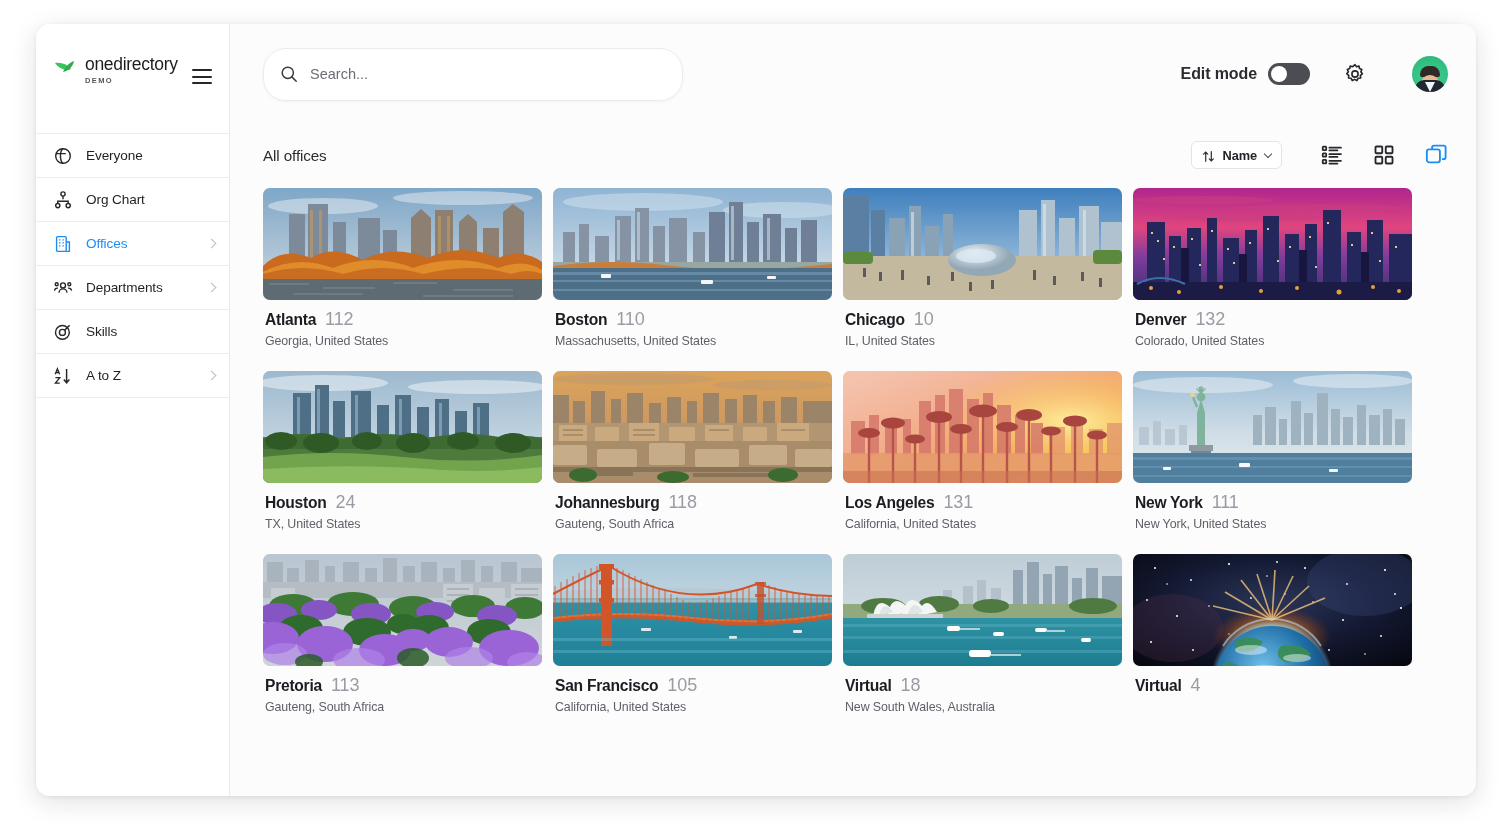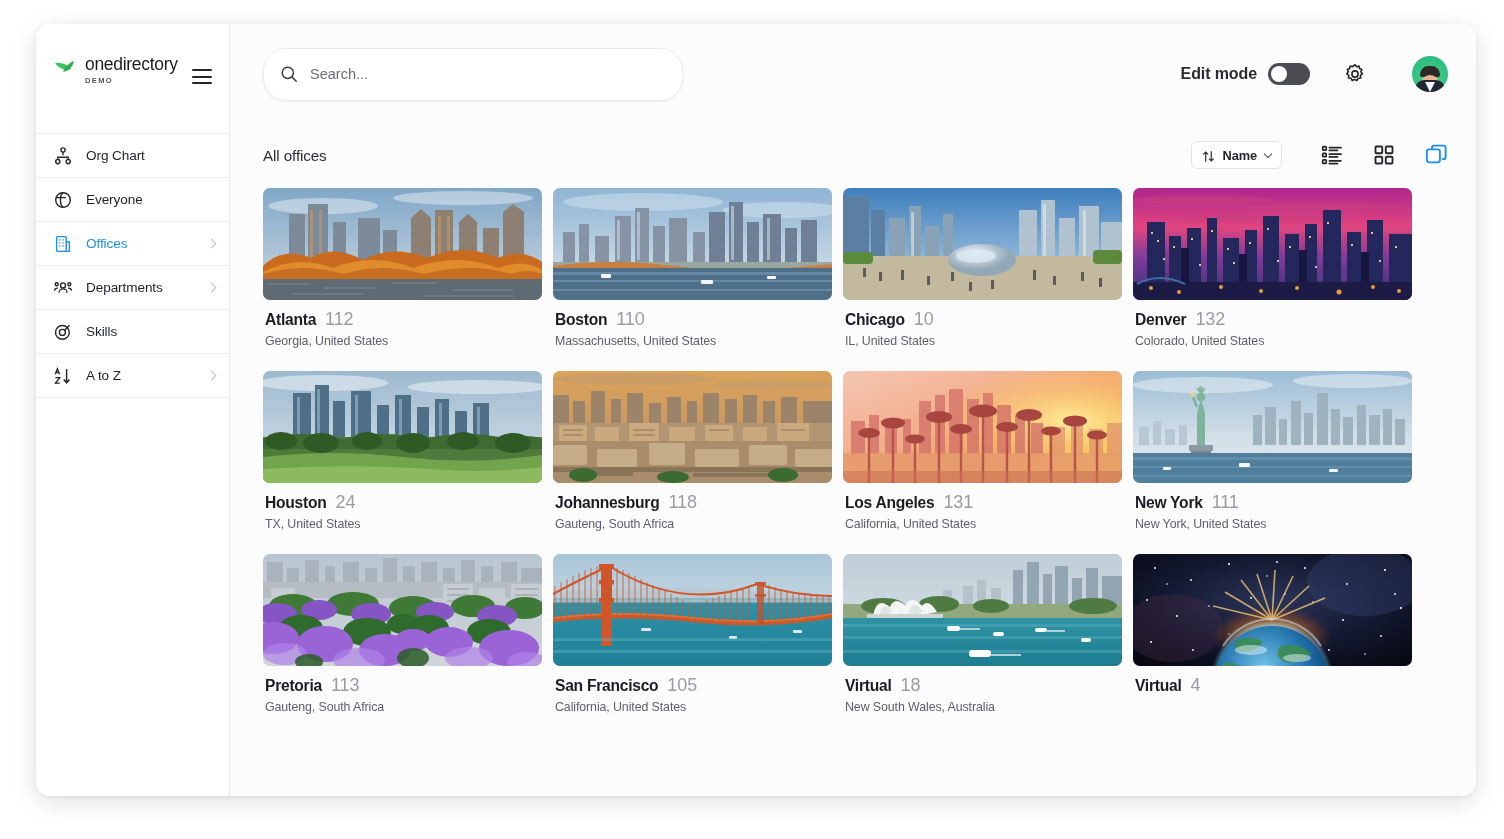--- a/index.html
+++ b/index.html
@@ -277,38 +277,38 @@
           <i></i>
           <i></i>
       </span>
     </div>
 
     <nav>
 
       <div class="nav-item">
         <span class="nav-ico">
           <svg viewBox="0 0 20 20" fill="none" stroke="#26262b" stroke-width="1.4">
+            <circle cx="10" cy="10" r="7.3"></circle>
+            <path d="M10 2.7 C6.6 5 6.6 15 10 17.3"></path>
+            <path d="M3.3 7.6 h9.5"></path>
+          </svg>
+        </span>
+        <span class="nav-label">Everyone</span>
+      </div>
+
+      <div class="nav-item">
+        <span class="nav-ico">
+          <svg viewBox="0 0 20 20" fill="none" stroke="#26262b" stroke-width="1.4">
             <circle cx="10" cy="4" r="2.1"></circle>
             <circle cx="4.8" cy="15.6" r="2.1"></circle>
             <circle cx="15.2" cy="15.6" r="2.1"></circle>
             <path d="M10 6.1 v3.2 M4.8 13.5 v-2.3 h10.4 v2.3"></path>
           </svg>
         </span>
         <span class="nav-label">Org Chart</span>
-      </div>
-
-      <div class="nav-item">
-        <span class="nav-ico">
-          <svg viewBox="0 0 20 20" fill="none" stroke="#26262b" stroke-width="1.4">
-            <circle cx="10" cy="10" r="7.3"></circle>
-            <path d="M10 2.7 C6.6 5 6.6 15 10 17.3"></path>
-            <path d="M3.3 7.6 h9.5"></path>
-          </svg>
-        </span>
-        <span class="nav-label">Everyone</span>
       </div>
 
       <div class="nav-item active">
         <span class="nav-ico">
           <svg viewBox="0 0 20 20" fill="none" stroke="#1d8df2" stroke-width="1.4">
             <rect x="3.6" y="2.6" width="9.6" height="14.8" rx="1"></rect>
             <path d="M13.2 8 h3.2 v9.4 h-3.2"></path>
             <path d="M6 5.8h1.4M9.4 5.8h1.4M6 8.8h1.4M9.4 8.8h1.4M6 11.8h1.4M9.4 11.8h1.4" stroke-width="1.3"></path>
           </svg>
         </span>

